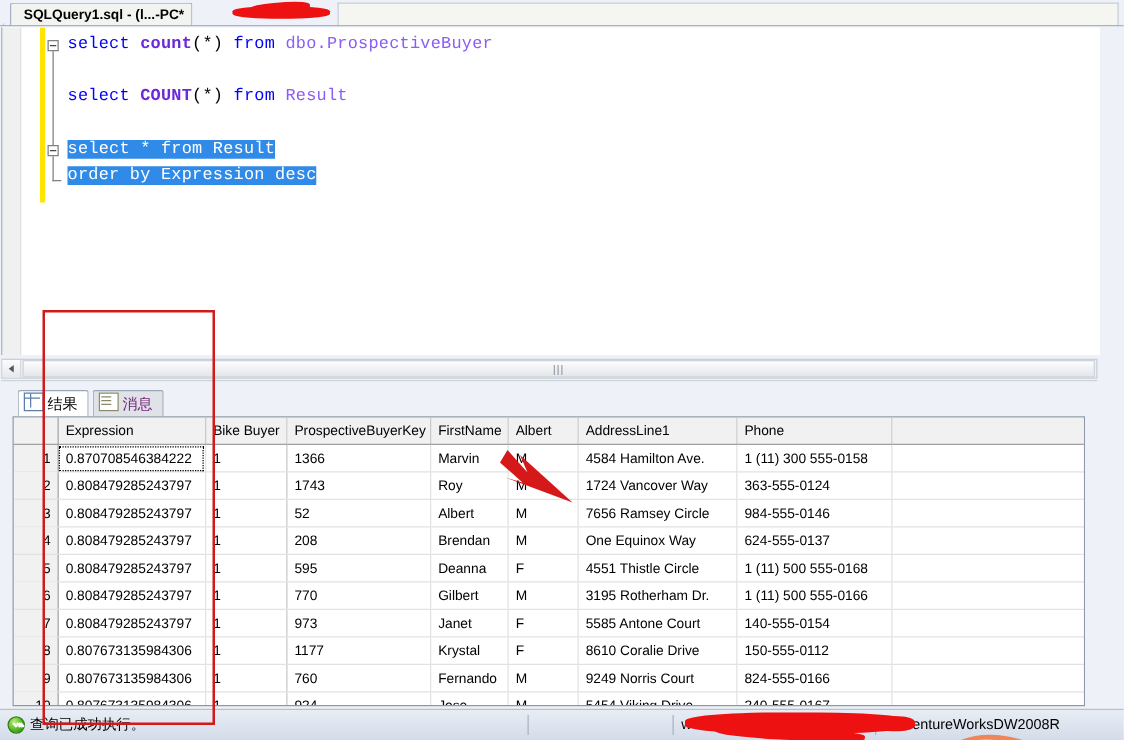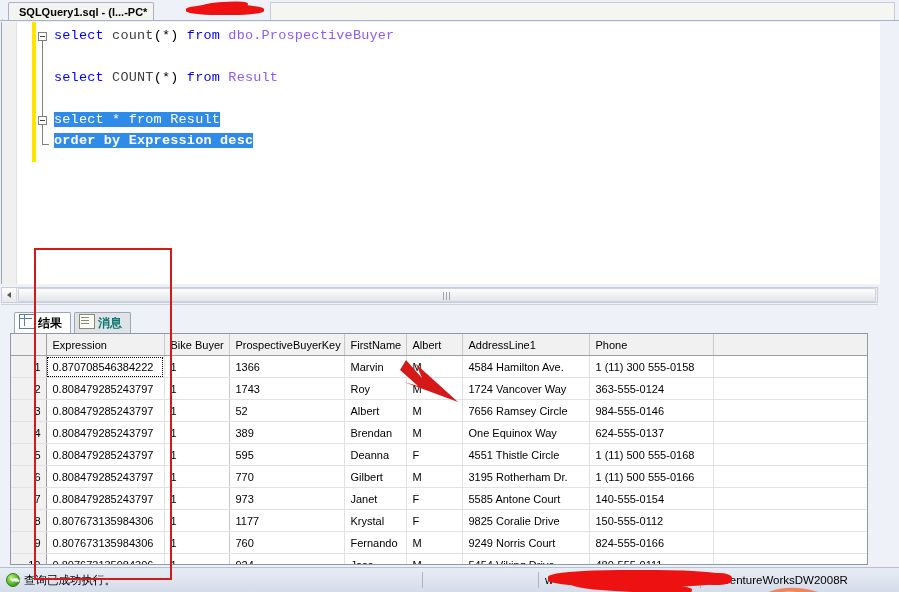--- a/index.html
+++ b/index.html
@@ -70,21 +70,21 @@
   }
   .fold-line-v{position:absolute;width:1px;background:#808080;}
   .fold-line-h{position:absolute;height:1px;background:#808080;}
 
   .code-line{
     position:absolute;left:52px;
     font-family:"Liberation Mono","DejaVu Sans Mono",monospace;
     font-size:13.5px;letter-spacing:.2px;white-space:pre;
   }
   .kw{color:#0000ff;}
-  .fn{color:#404040;}
+  .fn{color:#6d28d9;font-weight:bold;}
   .pl{color:#000000;}
   .id{color:#8b5cf6;}
   .sel{background:#2f8ae8;color:#ffffff;}
   .sel .kw,.sel .fn,.sel .pl,.sel .id{color:#ffffff;}
 
   
   #hscroll{
     position:absolute;left:1px;top:287px;width:877px;height:16px;
     background:#f0f0f0;border:1px solid #c8cfd8;box-sizing:border-box;
   }
@@ -108,31 +108,31 @@
   }
   #hscroll .sb-grip i{
     position:absolute;top:0;width:1px;height:8px;background:#9aa3ad;
   }
   #editor-bottom-edge{
     position:absolute;left:1px;top:304px;width:877px;height:1px;background:#cdd3da;
   }
 
   
   #res-tabs{
-    position:absolute;left:14px;top:312px;height:22px;font-weight:bold;
+    position:absolute;left:14px;top:312px;height:22px;
   }
   .res-tab{
     position:relative;float:left;height:21px;
     border:1px solid #9aa7b8;border-bottom:none;
     padding:0 8px 0 4px;line-height:20px;font-size:12px;
     box-sizing:border-box;white-space:nowrap;
     border-radius:2px 2px 0 0;
   }
   .res-tab.active{background:#ffffff;}
-  .res-tab.inactive{background:#dfe3e8;color:#0f766e;margin-left:3px;}
+  .res-tab.inactive{background:#dfe3e8;color:#701a75;margin-left:3px;}
   .res-tab .tico{
     display:inline-block;width:14px;height:13px;vertical-align:-2px;margin-right:3px;
     position:relative;
   }
   .ico-grid{background:#ffffff;border:1px solid #5a7fa8;}
   .ico-grid:before{content:"";position:absolute;left:0;top:3px;width:12px;height:1px;background:#5a7fa8;}
   .ico-grid:after{content:"";position:absolute;left:4px;top:0;width:1px;height:11px;background:#5a7fa8;}
   .ico-msg{background:#ffffff;border:1px solid #8a8a6a;}
   .ico-msg:before{content:"";position:absolute;left:1px;top:2px;width:8px;height:1px;
     background:#8a8a6a;box-shadow:0 3px 0 #8a8a6a,0 6px 0 #8a8a6a;}
@@ -223,21 +223,21 @@
     <div class="fold-line-v" style="left:4px;top:103px;height:20px;"></div>
     <div class="fold-line-h" style="left:4px;top:122px;width:7px;"></div>
   </div>
 
   <div id="code-lines">
       <div class="code-line" style="top: 6px;"><span class="kw">select </span><span class="fn">count</span><span class="pl">(*) </span><span class="kw">from </span><span class="id">dbo.ProspectiveBuyer</span></div>
       <div class="code-line" style="top: 27px;">&nbsp;</div>
       <div class="code-line" style="top: 48px;"><span class="kw">select </span><span class="fn">COUNT</span><span class="pl">(*) </span><span class="kw">from </span><span class="id">Result</span></div>
       <div class="code-line" style="top: 69px;">&nbsp;</div>
       <div class="code-line sel" style="top: 90px;"><span class="kw">select </span><span class="pl">* </span><span class="kw">from </span><span class="id">Result</span></div>
-      <div class="code-line sel" style="top: 111px; font-weight: bold;"><span class="kw">order by </span><span class="id">Expression </span><span class="kw">desc</span></div>
+      <div class="code-line sel" style="top: 111px;"><span class="kw">order by </span><span class="id">Expression </span><span class="kw">desc</span></div>
     </div>
 </div>
 
 <div id="hscroll">
   <div class="sb-left"></div>
   <div class="sb-thumb">
     <div class="sb-grip">
       <i style="left:0"></i>
         <i style="left:3px"></i>
         <i style="left:6px"></i>
@@ -312,21 +312,21 @@
           <td>Albert</td>
           <td>M</td>
           <td>7656 Ramsey Circle</td>
           <td>984-555-0146</td>
           <td style="border-right: none;"></td>
         </tr>
         <tr>
           <td class="rownum">4</td>
           <td>0.808479285243797</td>
           <td class="col-sep-strong">1</td>
-          <td>389</td>
+          <td>208</td>
           <td>Brendan</td>
           <td>M</td>
           <td>One Equinox Way</td>
           <td>624-555-0137</td>
           <td style="border-right: none;"></td>
         </tr>
         <tr>
           <td class="rownum">5</td>
           <td>0.808479285243797</td>
           <td class="col-sep-strong">1</td>
@@ -359,21 +359,21 @@
           <td>140-555-0154</td>
           <td style="border-right: none;"></td>
         </tr>
         <tr>
           <td class="rownum">8</td>
           <td>0.807673135984306</td>
           <td class="col-sep-strong">1</td>
           <td>1177</td>
           <td>Krystal</td>
           <td>F</td>
-          <td>9825 Coralie Drive</td>
+          <td>8610 Coralie Drive</td>
           <td>150-555-0112</td>
           <td style="border-right: none;"></td>
         </tr>
         <tr>
           <td class="rownum">9</td>
           <td>0.807673135984306</td>
           <td class="col-sep-strong">1</td>
           <td>760</td>
           <td>Fernando</td>
           <td>M</td>
@@ -382,21 +382,21 @@
           <td style="border-right: none;"></td>
         </tr>
         <tr>
           <td class="rownum">10</td>
           <td>0.807673135984306</td>
           <td class="col-sep-strong">1</td>
           <td>924</td>
           <td>Jose</td>
           <td>M</td>
           <td>5454 Viking Drive</td>
-          <td>480-555-0111</td>
+          <td>240-555-0167</td>
           <td style="border-right: none;"></td>
         </tr>
       </tbody>
   </table>
 </div>
 
 <div id="statusbar">
   <div id="sb-ok"></div>
   <div class="sb-cell" id="sb-status">查询已成功执行。</div>
 

